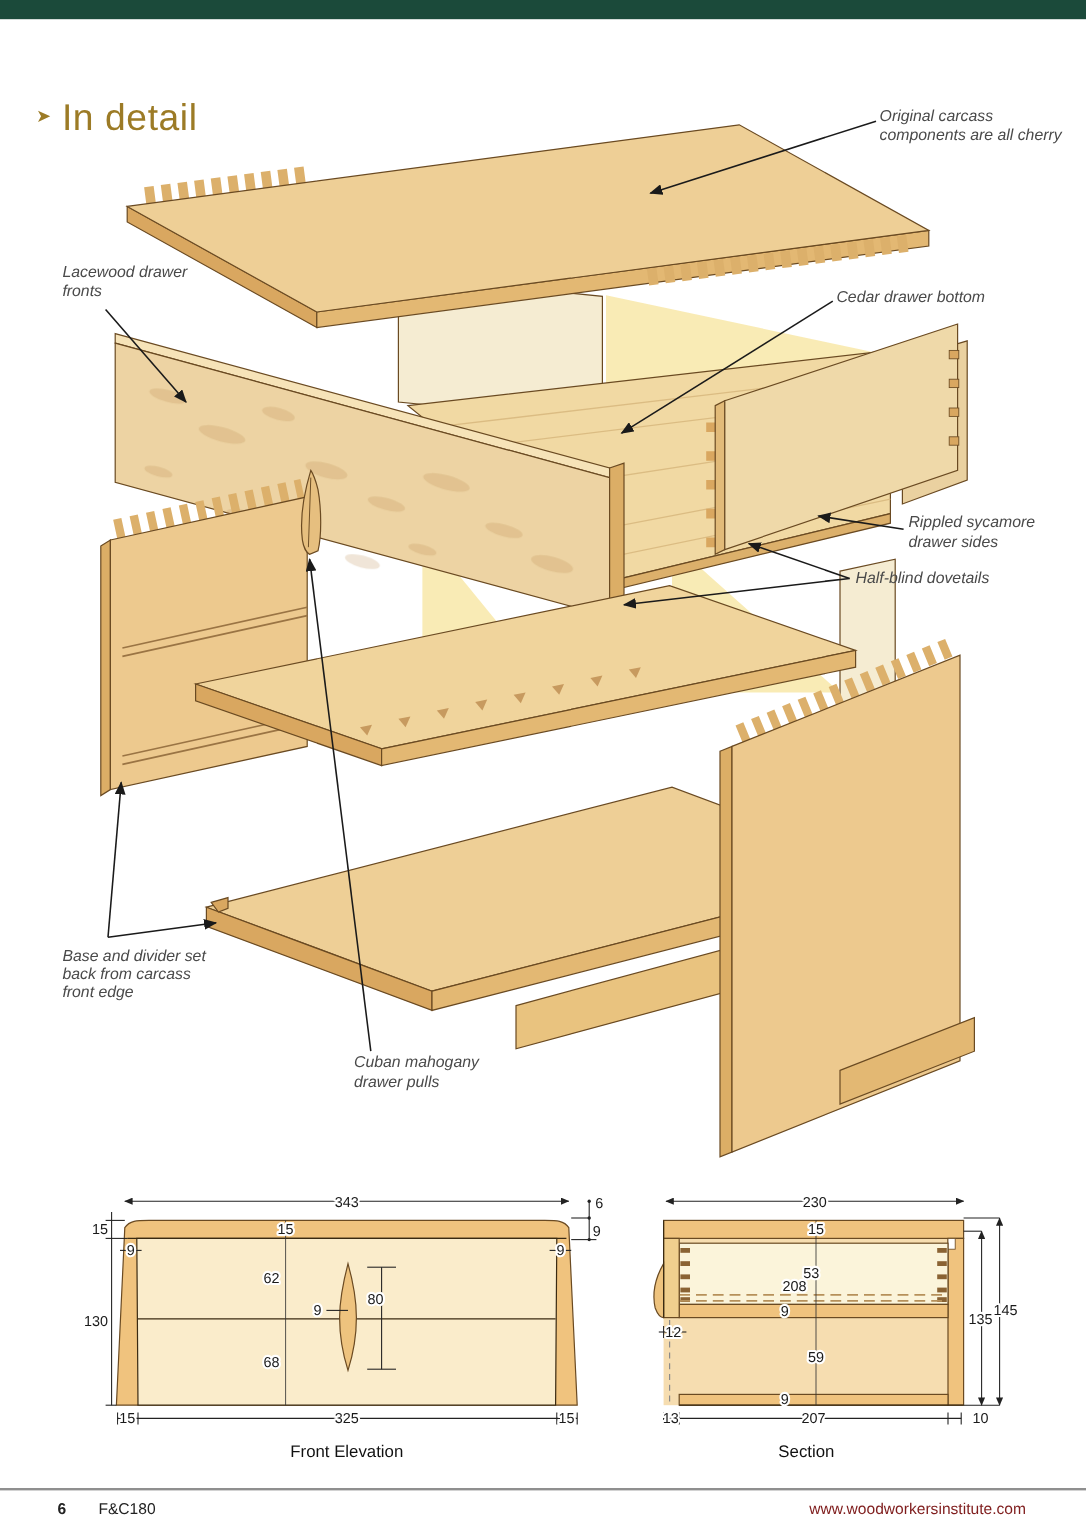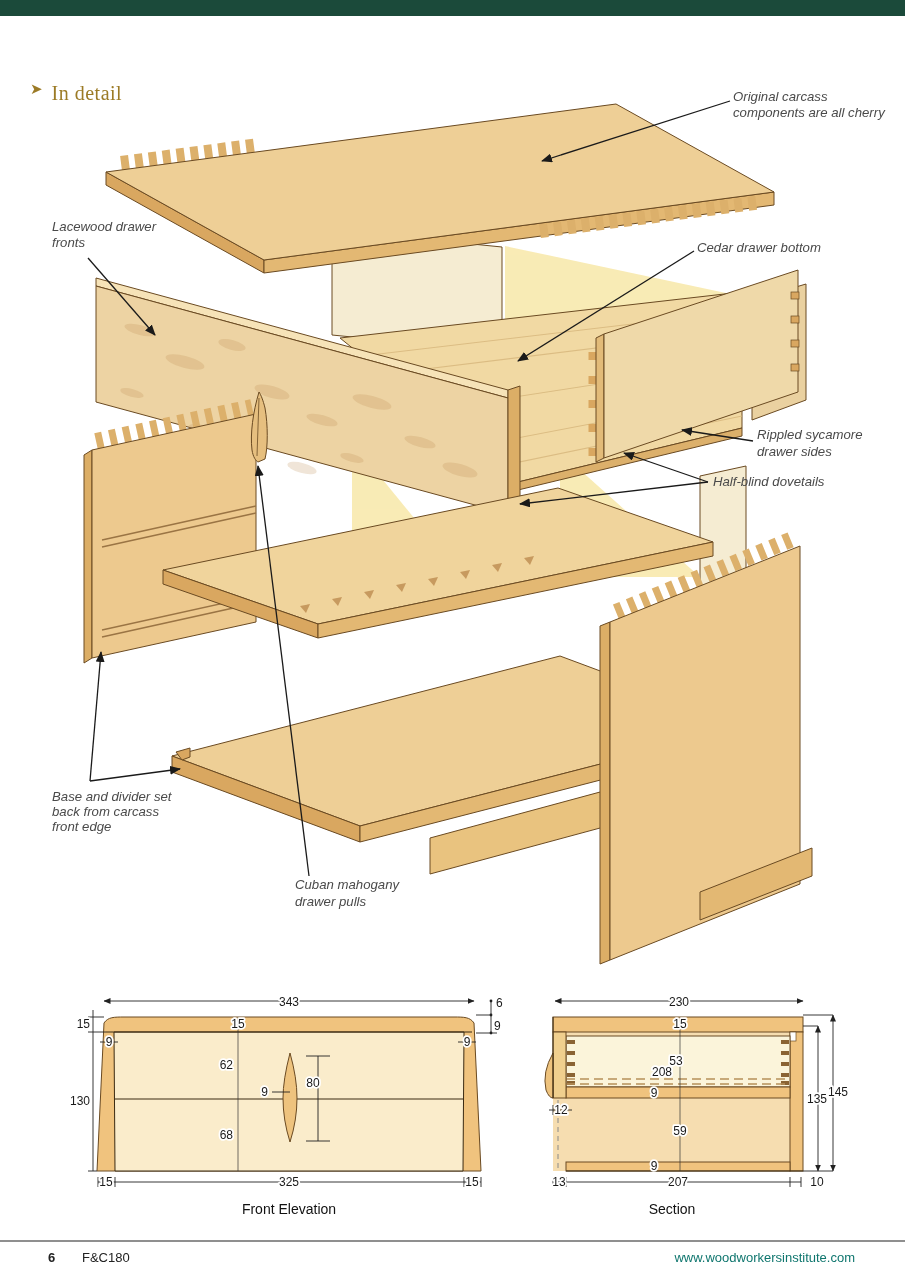--- a/index.html
+++ b/index.html
@@ -1,34 +1,34 @@
 <!DOCTYPE html>
 <html><head>
 <meta charset="utf-8">
 <style>
   html,body{margin:0;padding:0;}
   body{width:905px;height:1280px;background:#ffffff;position:relative;overflow:hidden;
        font-family:"Liberation Sans",sans-serif;}
   .topbar{position:absolute;left:0;top:0;width:905px;height:16px;background:#1b4a3a;}
   .title-row{position:absolute;left:30px;top:80px;width:400px;color:#9c7b26;}
   .title-marker{font-size:15px;vertical-align:6px;margin-right:9px;color:#9c7b26;}
-  .title-text{font-family:Liberation Serif, serif;font-size:20px;letter-spacing:.5px;}
+  .title-text{font-family:Liberation Sans, sans-serif;font-size:31px;letter-spacing:.5px;}
   svg{position:absolute;left:0;top:0;}
   .lbl{font:italic 13.2px "Liberation Sans",sans-serif;fill:#4a4a4a;}
   .dim{font:12px "Liberation Sans",sans-serif;fill:#1a1a1a;paint-order:stroke;stroke:#ffffff;stroke-width:3.5px;stroke-linejoin:round;}
   .capt{font:14px "Liberation Sans",sans-serif;fill:#111111;}
   .wood{stroke:#6a4a22;stroke-width:1;}
   .dimline{stroke:#222222;stroke-width:0.9;fill:none;}
   .thinline{stroke:#333333;stroke-width:0.7;fill:none;}
   .leader{stroke:#1a1a1a;stroke-width:1.3;fill:none;}
   .footer-rule{position:absolute;left:0;top:1240px;width:905px;height:2px;background:#8f8f8f;}
   .footer{position:absolute;left:0;top:1250px;width:905px;font-size:13px;color:#222;}
   .footer .pg{position:absolute;left:48px;font-weight:bold;}
   .footer .iss{position:absolute;left:82px;}
-  .footer .web{position:absolute;right:50px;color:#0f766e;}
+  .footer .web{position:absolute;right:50px;color:#7f1d1d;}
 </style>
 </head>
 <body>
 
 <div class="topbar"></div>
 
 <div class="title-row">
   <span class="title-marker">➤</span><span class="title-text">In detail</span>
 </div>
 

